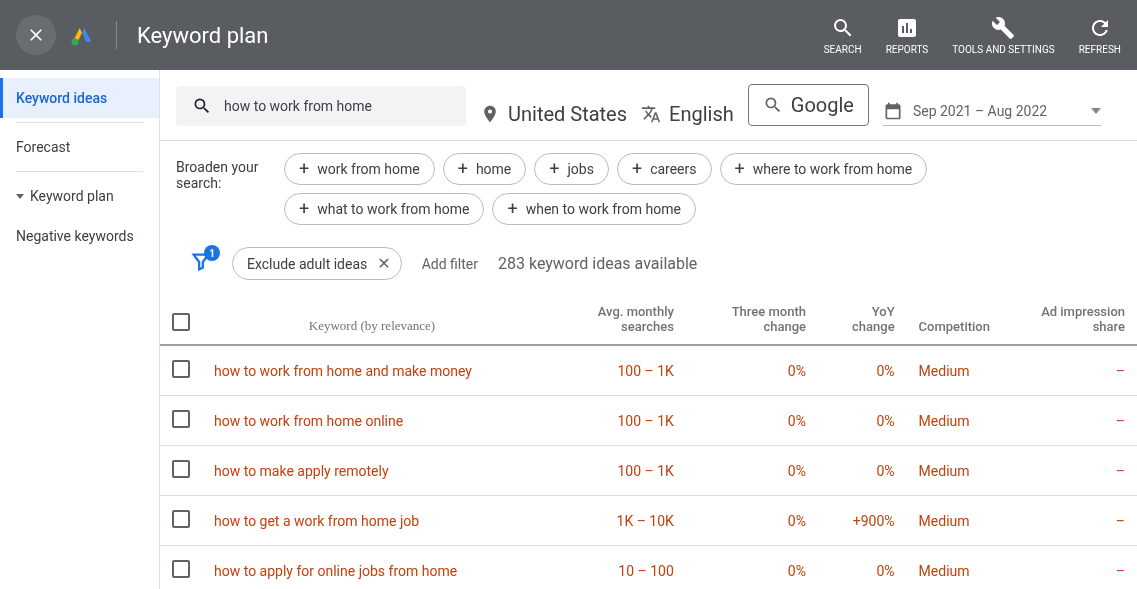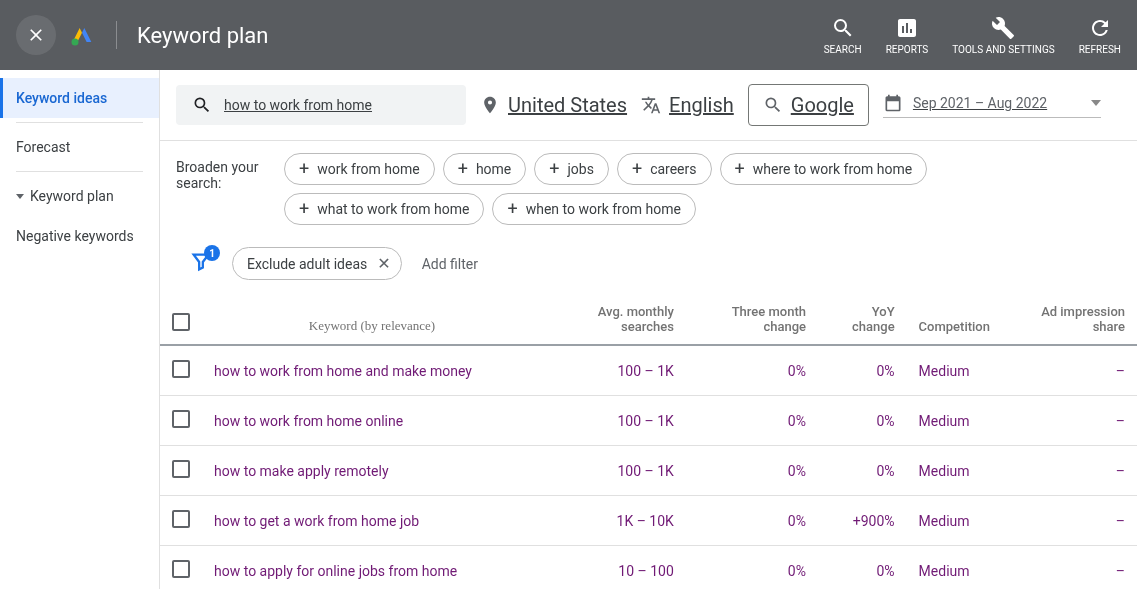--- a/index.html
+++ b/index.html
@@ -11,42 +11,42 @@
 .header-title { font-size: 22px; font-weight: 400; color: #fff; }
 .header-tools { margin-left: auto; display: flex; gap: 24px; }
 .header-tool { display: flex; flex-direction: column; align-items: center; gap: 4px; cursor: pointer; font-size: 10px; text-align: center; line-height: 1.1; }
 .header-tool svg { width: 24px; height: 24px; }
 .layout { display: flex; height: calc(100% - 70px); }
 .sidebar { width: 160px; background: #fff; border-right: 1px solid #e0e0e0; padding-top: 8px; }
 .sidebar-item { padding: 12px 16px; cursor: pointer; color: #3c4043; font-size: 14px; display: flex; align-items: center; gap: 6px; }
 .sidebar-item.active { color: #1967d2; background: #e8f0fe; border-left: 3px solid #1a73e8; padding-left: 13px; font-weight: 500; }
 .sidebar-sep { height: 1px; background: #e0e0e0; margin: 4px 16px; }
 .content { flex: 1; overflow: auto; background: #fff; }
-.search-row { display: flex; align-items: center; gap: 14px; padding: 14px 16px; text-decoration: underline; }
+.search-row { display: flex; align-items: flex-end; gap: 14px; padding: 14px 16px; }
 .search-box { background: #f1f3f4; border-radius: 4px; display: flex; align-items: center; padding: 10px 16px; width: 290px; gap: 12px; }
 .chip-plain { display: flex; align-items: center; gap: 8px; color: #3c4043; cursor: pointer; font-size: 20px; }
 .chip-border { border: 1px solid #747775; border-radius: 4px; padding: 8px 14px; }
 .date-chip { border-bottom: 1px solid #bbb; padding-bottom: 4px; display: flex; align-items: center; gap: 10px; color: #5f6368; }
 .broaden-row { display: flex; padding: 12px 16px; gap: 18px; align-items: flex-start; border-top: 1px solid #e0e0e0; }
 .broaden-label { width: 90px; font-size: 14px; color: #3c4043; padding-top: 6px; }
 .pills { display: flex; flex-wrap: wrap; gap: 8px; flex: 1; }
 .pill { border: 1px solid #bbb; border-radius: 18px; padding: 6px 14px; display: flex; align-items: center; gap: 8px; cursor: pointer; font-size: 14px; white-space: nowrap; }
 .pill-plus { font-size: 18px; line-height: 1; color: #3c4043; }
 .filter-row { display: flex; align-items: center; gap: 20px; padding: 10px 16px 14px 30px; }
 .filter-icon-wrap { position: relative; cursor: pointer; }
 .filter-badge { position: absolute; top: -6px; right: -8px; background: #1a73e8; color: #fff; font-size: 10px; font-weight: bold; width: 16px; height: 16px; border-radius: 50%; display: flex; align-items: center; justify-content: center; }
 .filter-chip { border: 1px solid #bbb; border-radius: 18px; padding: 6px 10px 6px 14px; display: flex; align-items: center; gap: 10px; cursor: pointer; font-size: 14px; }
 .filter-close { font-size: 16px; color: #5f6368; }
 .add-filter { color: #5f6368; cursor: pointer; font-size: 14px; }
 .ideas-count { color: #5f6368; font-size: 16px; }
 table { width: 100%; border-collapse: collapse; }
 th { text-align: right; font-weight: 500; font-size: 13px; color: #737373; padding: 10px 12px; border-bottom: 2px solid #9aa0a6; vertical-align: bottom; }
 th:first-child { width: 40px; }
 th:nth-child(2) { text-align: center; width: 340px; font-family: Liberation Serif, serif; }
-td { padding: 14px 12px; border-bottom: 1px solid #e0e0e0; text-align: right; font-size: 14px; color: #701a75; }
+td { padding: 14px 12px; border-bottom: 1px solid #e0e0e0; text-align: right; font-size: 14px; color: #c2410c; }
 td:first-child { width: 40px; text-align: center; }
 td:nth-child(2) { text-align: left; }
 .checkbox { width: 18px; height: 18px; border: 2px solid #5f6368; border-radius: 2px; display: inline-block; cursor: pointer; }
 .icon-sm { width: 20px; height: 20px; flex-shrink: 0; }
 .caret { display:inline-block; border-left:4px solid transparent; border-right:4px solid transparent; border-top:5px solid #5f6368; }
 .caret-down-lg { border-left:5px solid transparent; border-right:5px solid transparent; border-top:6px solid #888; }
 </style>
 </head>
 <body>
 
@@ -187,20 +187,21 @@
         <svg width="22" height="22" viewBox="0 0 24 24" fill="none" stroke="#1a73e8" stroke-width="2.5">
             <path d="M4 4h16l-6 8v6l-4 2v-8z"></path>
           </svg>
         <span class="filter-badge">1</span>
       </div>
       <div class="filter-chip">
         <span>Exclude adult ideas</span>
         <span class="filter-close">✕</span>
       </div>
       <span class="add-filter">Add filter</span>
+      <span class="ideas-count">283 keyword ideas available</span>
     </div>
 
     <table>
       <thead>
         <tr>
           <th><span class="checkbox"></span></th>
           <th>Keyword (by relevance)</th>
           <th>Avg. monthly searches</th>
           <th>Three month change</th>
           <th>YoY change</th>

